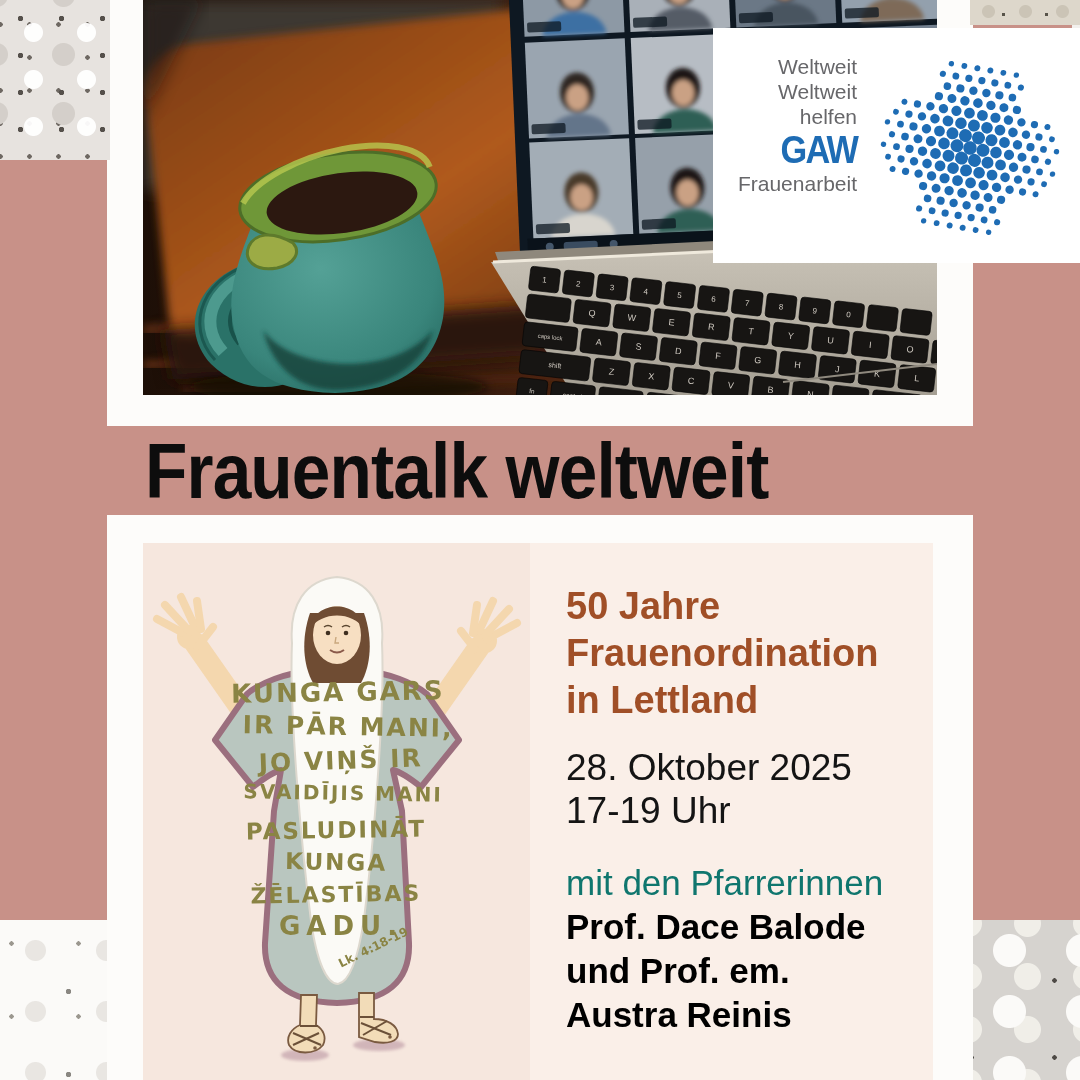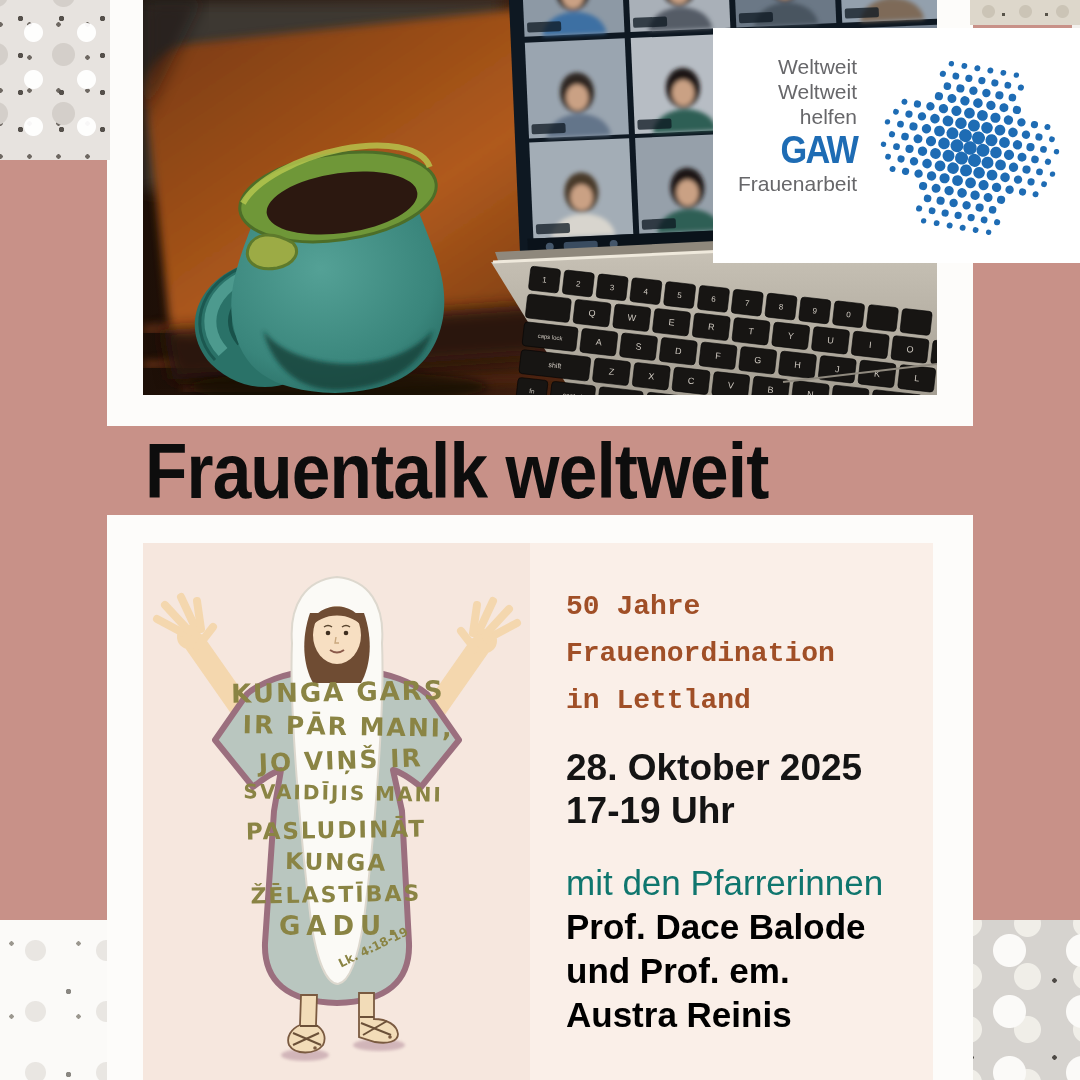--- a/index.html
+++ b/index.html
@@ -34,22 +34,22 @@
   .white-frame{background:#fdfcfa;}
   .gaw-box{background:#ffffff;}
   .panel-illustration{background:#f6e7de;}
   .panel-text{background:#faefe8;}
   
   .main-title{font-weight:700;font-size:78px;line-height:86px;color:#0d0d0d;
     letter-spacing:-1px;transform:scaleX(.89);transform-origin:left top;white-space:nowrap;}
   .gaw-tagline{font-size:21px;line-height:25px;color:#67676a;text-align:right;font-weight:400;}
   .gaw-acronym{font-size:39px;line-height:42px;font-weight:700;letter-spacing:-2px;
     transform:scaleX(.88);transform-origin:right center;display:inline-block;}
-  .ev-heading{font-weight:700;font-size:28px;line-height:47px;color:#a04f27;font-family:Liberation Mono, monospace;}
-  .ev-date{font-weight:700;font-size:37px;line-height:43px;color:#141414;}
+  .ev-heading{font-weight:700;font-size:38px;line-height:47px;color:#a04f27;}
+  .ev-date{font-weight:400;font-size:37px;line-height:43px;color:#141414;}
   .ev-intro{font-weight:400;font-size:35px;line-height:44px;color:#0f766e;}
   .ev-speaker{font-weight:700;font-size:35px;line-height:44px;color:#000000;}
   .verse-text{font-family:"DejaVu Sans",sans-serif;font-weight:700;letter-spacing:2px;}
 </style>
 </head>
 <body>
 
 <div id="canvas">
 
   <div class="abs white-frame" style="left:107px;top:0;width:866px;height:426px;"></div>

